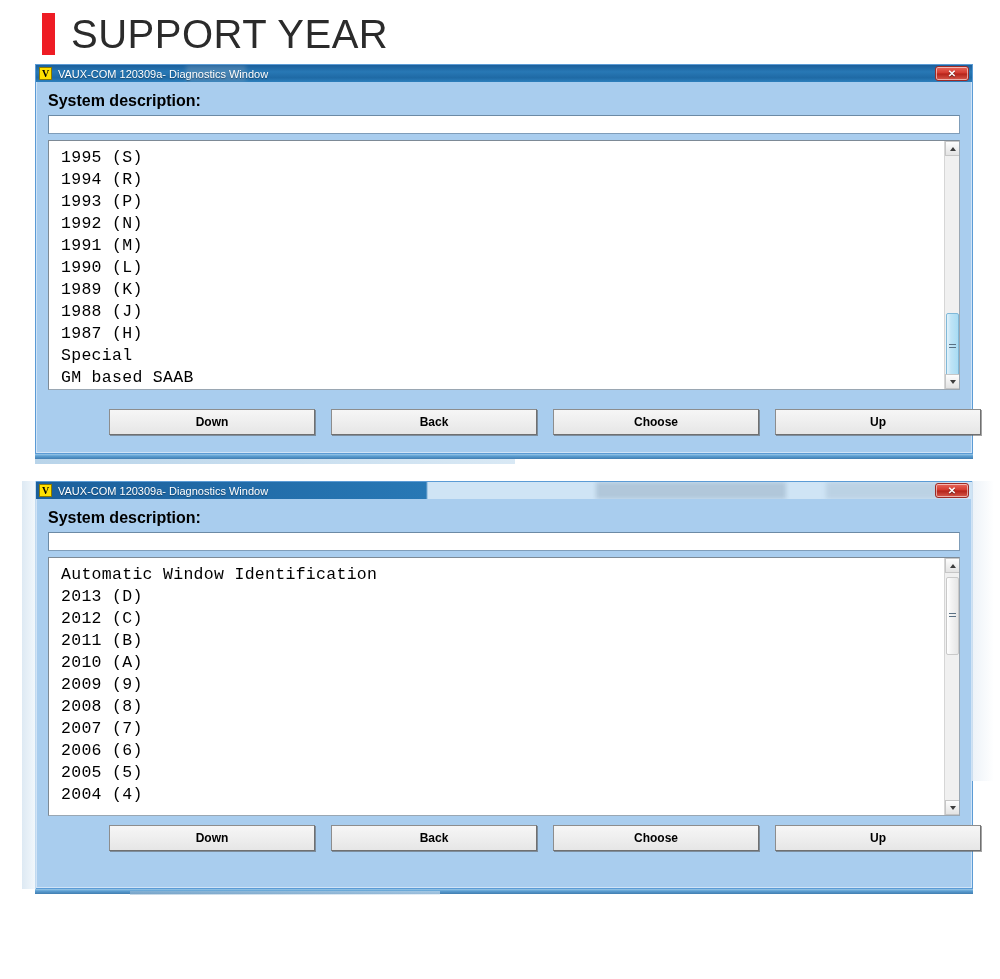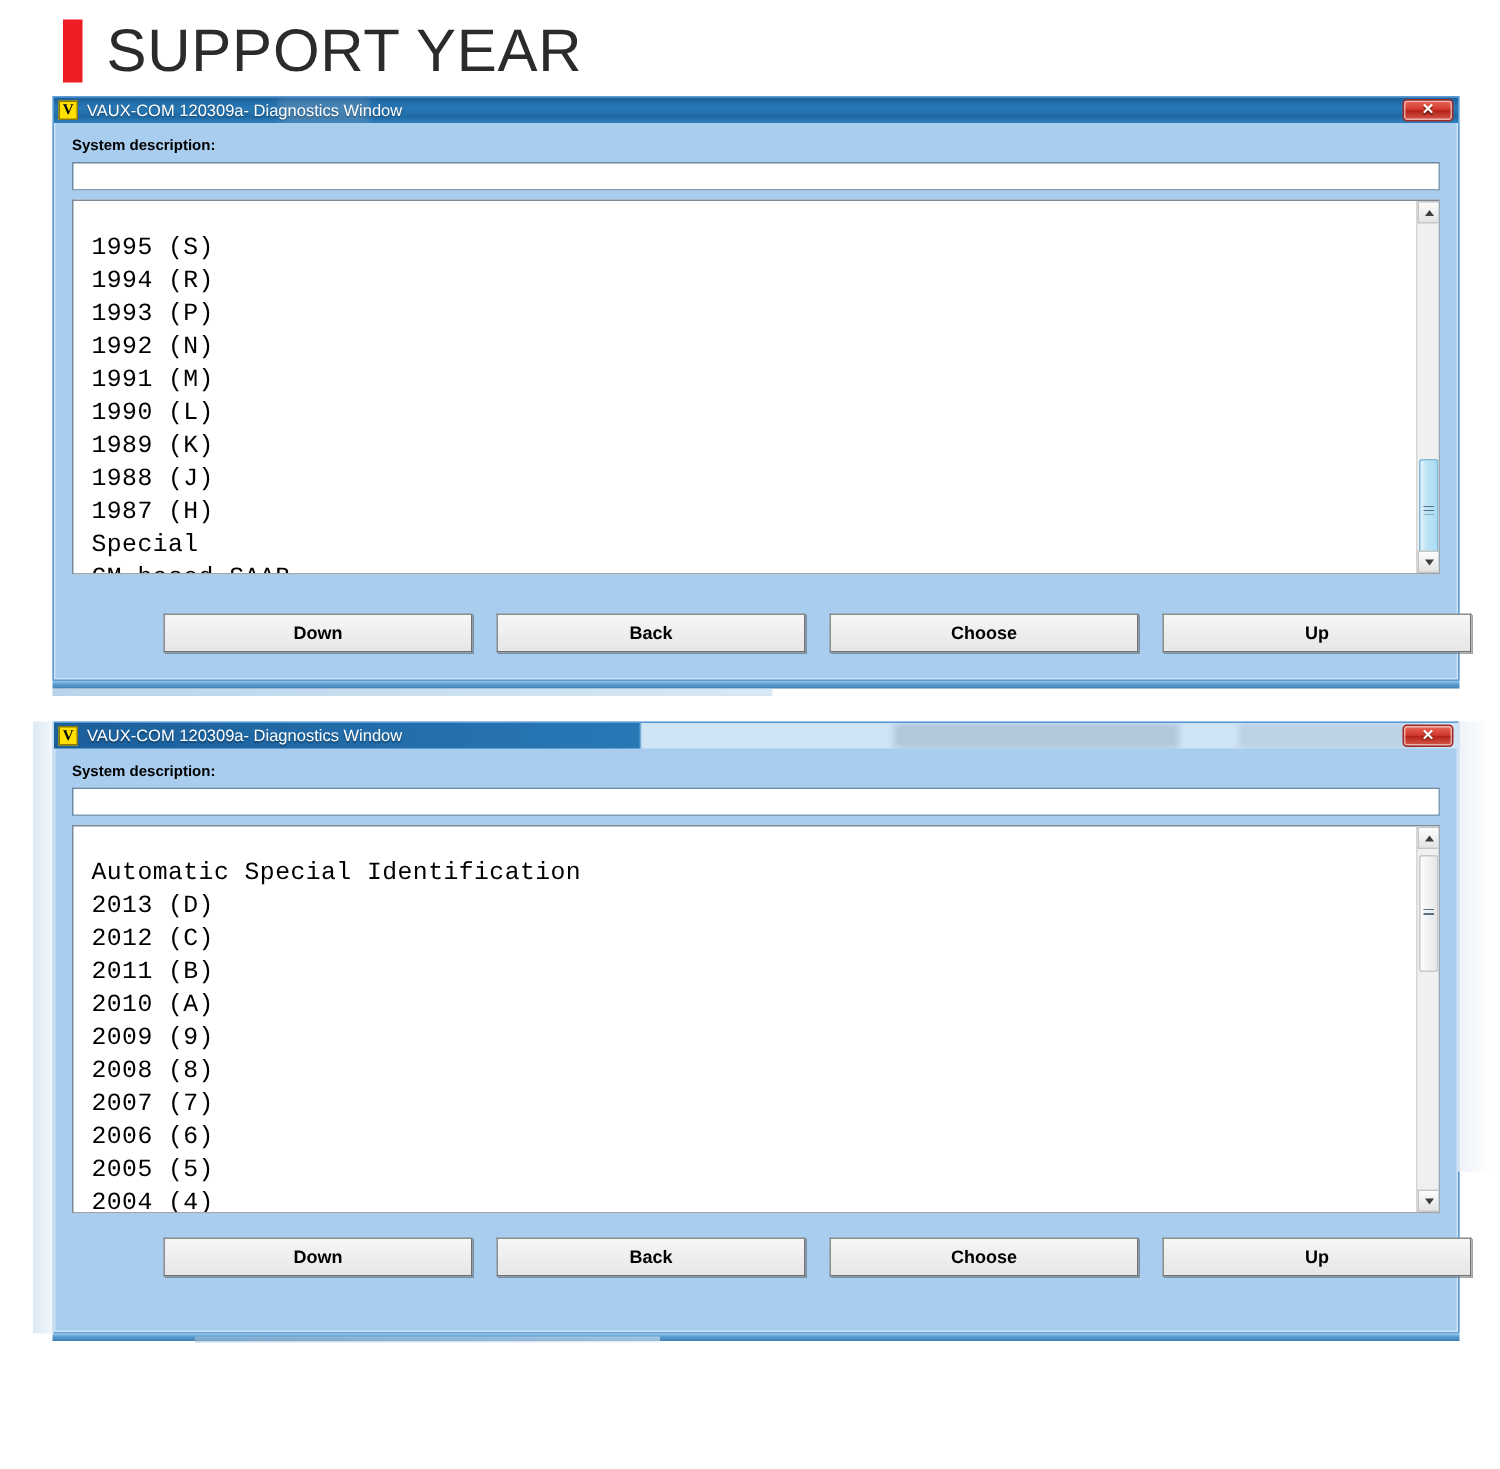--- a/index.html
+++ b/index.html
@@ -116,21 +116,21 @@
     box-shadow: 0 0 0 1px rgba(255,255,255,0.55) inset;
     text-shadow: 0 1px 1px rgba(0,0,0,0.5);
   }
 
   .win-body {
     position: relative;
     padding: 10px 12px 0 12px;
   }
 
   .field-label {
-    font-size: 10px;
+    font-size: 16px;
     font-weight: 700;
     color: #000000;
     margin-bottom: 5px;
   }
 
   .text-input {
     width: 100%;
     height: 19px;
     background: #ffffff;
     border: 1px solid #7f9db9;
@@ -144,21 +144,21 @@
     background: #ffffff;
     border: 1px solid #9aa7b3;
     border-top-color: #7d8a96;
     border-left-color: #7d8a96;
     display: flex;
     overflow: hidden;
   }
   .listbox {
     flex: 1 1 auto;
     overflow: hidden;
-    padding: 20px 0 0 12px;
+    padding: 6px 0 0 12px;
   }
   .list-item {
     font-family: "Liberation Mono", "DejaVu Sans Mono", monospace;
     font-size: 16.5px;
     line-height: 22px;
     color: #000000;
     white-space: pre;
     letter-spacing: 0.3px;
   }
 
@@ -328,21 +328,21 @@
       <div class="close-btn">✕</div>
     </div>
 
     <div class="win-body">
       <div class="field-label">System description:</div>
 
       <input class="text-input" type="text" value="" placeholder="" style="">
 
       <div class="listwrap" style="height:259px;">
         <div class="listbox" id="w2-list">
-            <div class="list-item">Automatic Special Identification</div>
+            <div class="list-item">Automatic Window Identification</div>
             <div class="list-item">2013 (D)</div>
             <div class="list-item">2012 (C)</div>
             <div class="list-item">2011 (B)</div>
             <div class="list-item">2010 (A)</div>
             <div class="list-item">2009 (9)</div>
             <div class="list-item">2008 (8)</div>
             <div class="list-item">2007 (7)</div>
             <div class="list-item">2006 (6)</div>
             <div class="list-item">2005 (5)</div>
             <div class="list-item">2004 (4)</div>

